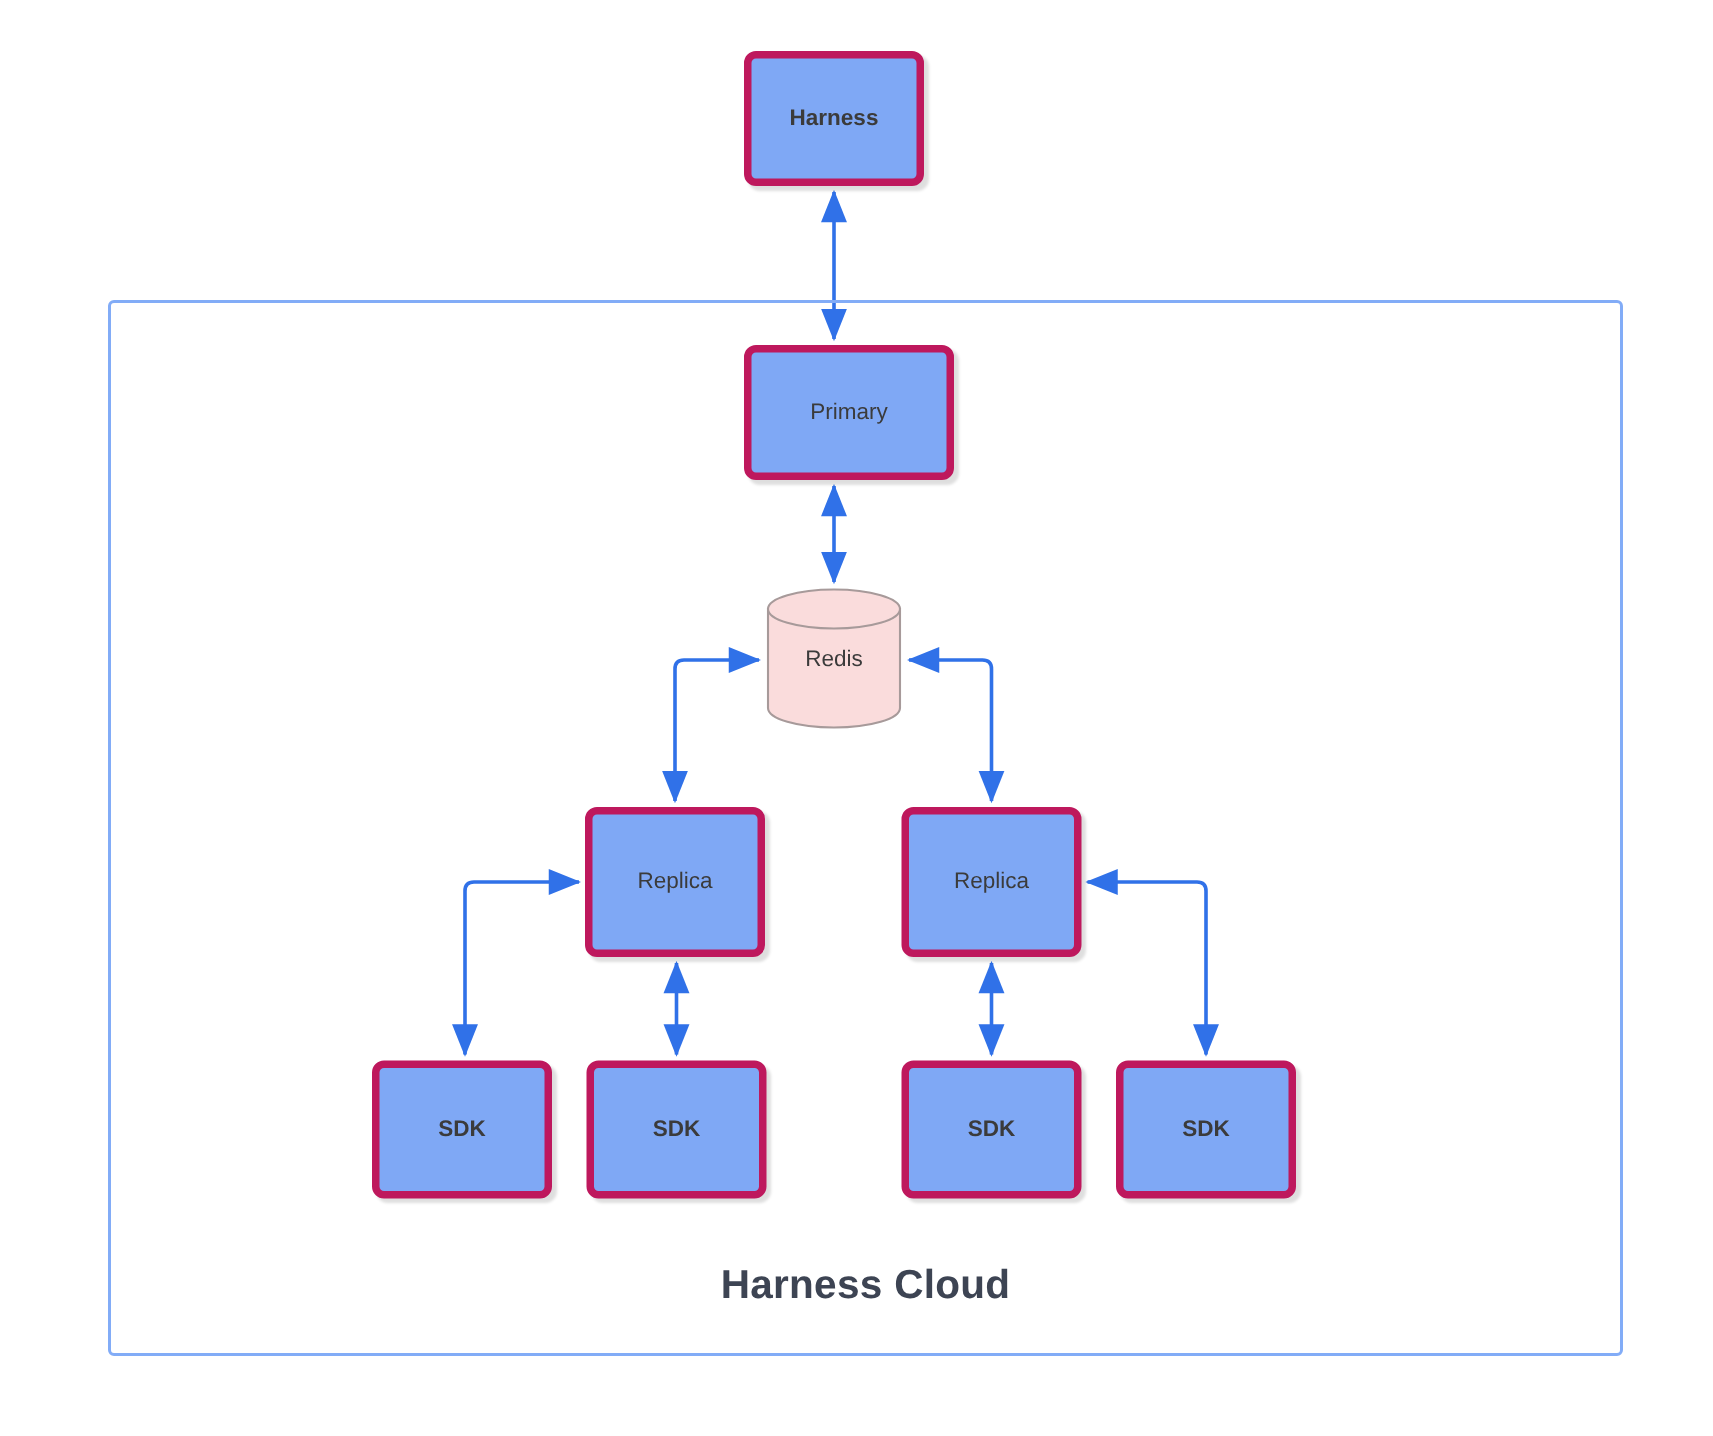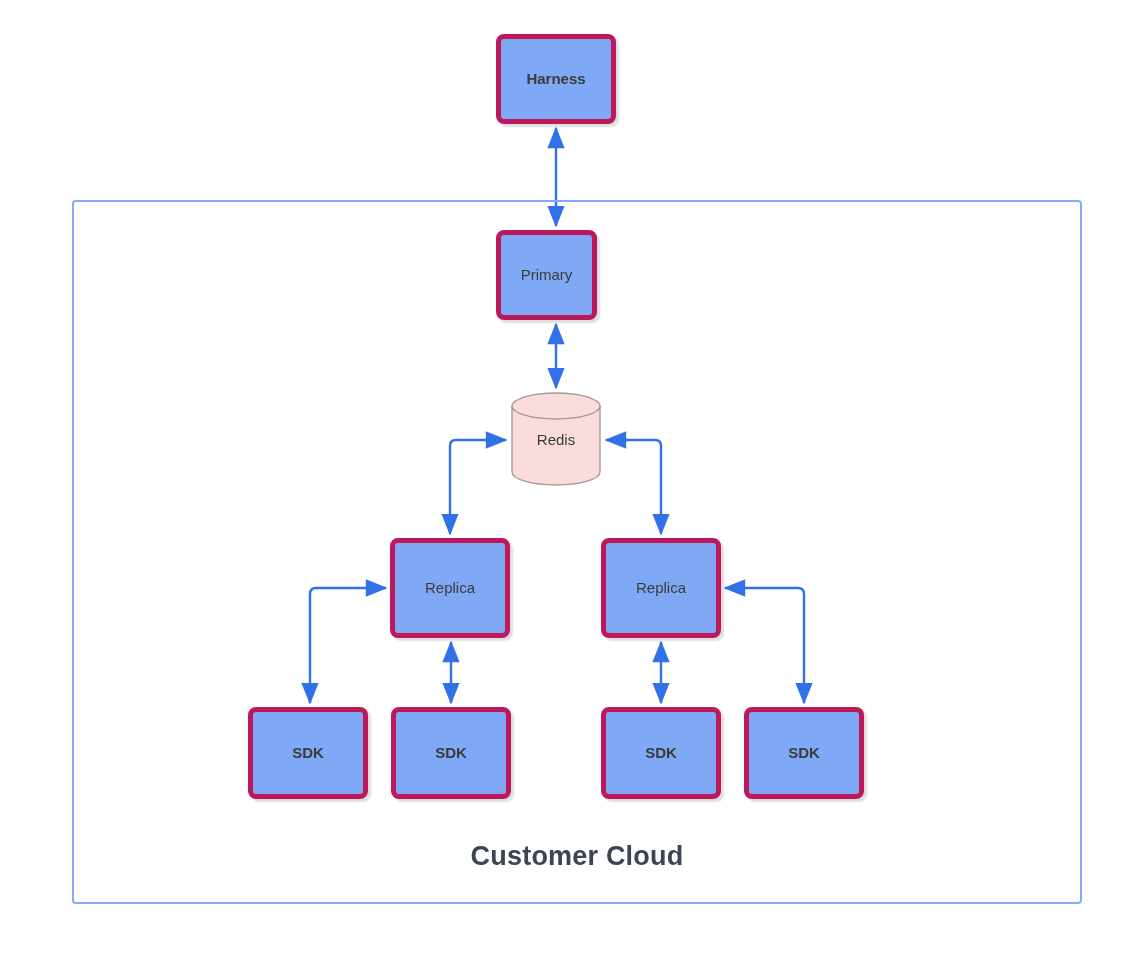--- a/index.html
+++ b/index.html
@@ -83,21 +83,21 @@
     letter-spacing: 0.2px;
     z-index: 2;
   }
 </style>
 </head>
 <body>
 
 <div id="canvas">
 
   <div class="boundary" style="left:72px; top:200px; width:1010px; height:704px;"></div>
-  <div class="boundary-label" style="left:422px; top:841px; width:310px;">Customer Cloud</div>
+  <div class="boundary-label" style="left:422px; top:841px; width:310px;">Harness Cloud</div>
 
   <svg id="edges" viewBox="0 0 1142 957" xmlns="http://www.w3.org/2000/svg">
     <defs>
       <marker id="ah-end" markerWidth="10" markerHeight="10" refX="8.4" refY="4" orient="auto" markerUnits="strokeWidth">
         <path d="M0,0.4 L9,4 L0,7.6 z" fill="#3071e8"></path>
       </marker>
       <marker id="ah-start" markerWidth="10" markerHeight="10" refX="0.6" refY="4" orient="auto" markerUnits="strokeWidth">
         <path d="M9,0.4 L0,4 L9,7.6 z" fill="#3071e8"></path>
       </marker>
     </defs>
@@ -119,21 +119,21 @@
       <path d="M661,642 L661,703" marker-start="url(#ah-start)" marker-end="url(#ah-end)"></path>
 
       <path d="M725,588 L798,588 Q804,588 804,594 L804,703" marker-start="url(#ah-start)" marker-end="url(#ah-end)"></path>
     </g>
   </svg>
 
   <div class="node bold" style="left:496px; top:34px; width:120px; height:90px;">
     <span>Harness</span>
   </div>
 
-  <div class="node" style="left:496px; top:230px; width:101px; height:90px;">
+  <div class="node" style="left:496px; top:230px; width:140px; height:90px;">
     <span>Primary</span>
   </div>
 
   <div class="cyl-wrap" style="left:511px; top:392px; width:90px; height:94px;">
     <svg width="90" height="94" viewBox="0 0 90 94" xmlns="http://www.w3.org/2000/svg">
       <path d="M1,14 L1,80 A44,13 0 0 0 89,80 L89,14 Z" fill="#fadcdc" stroke="#a79a9a" stroke-width="1.4"></path>
       <ellipse cx="45" cy="14" rx="44" ry="13" fill="#fadcdc" stroke="#a79a9a" stroke-width="1.4"></ellipse>
     </svg>
     <div class="cyl-label">Redis</div>
   </div>

